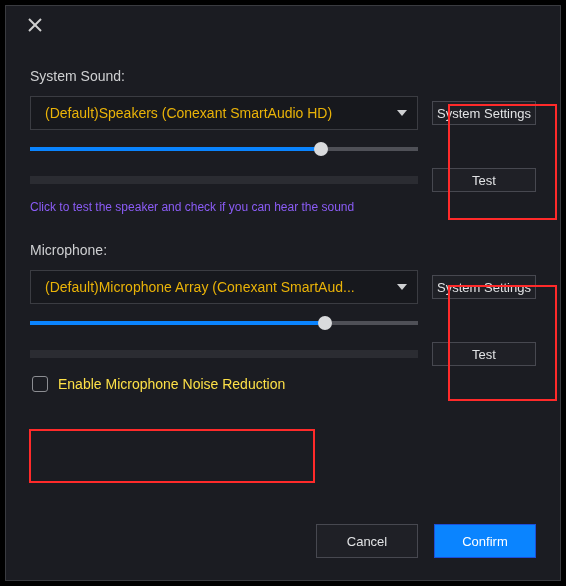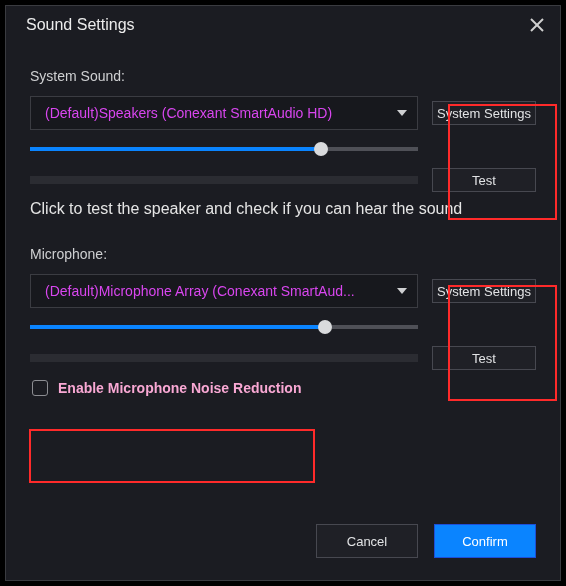--- a/index.html
+++ b/index.html
@@ -15,21 +15,21 @@
   }
   .titlebar h1 { font-size: 16px; font-weight: 400; color: #ececec; }
   .close-btn { width: 18px; height: 18px; display: flex; align-items: center; justify-content: center; cursor: pointer; }
   .close-btn svg { width: 14px; height: 14px; stroke: #d0d0d0; stroke-width: 2; }
   .content { padding: 24px 24px 0 24px; }
   .section-label { font-size: 14px; color: #cfd0d2; margin-bottom: 12px; }
   .row { display: flex; align-items: center; gap: 14px; margin-bottom: 10px; }
   .select {
     flex: 1; height: 34px; background: #17181d; border: 1px solid #3b3c42;
     display: flex; align-items: center; justify-content: space-between;
-    padding: 0 10px 0 14px; color: #d946ef; font-size: 14px; cursor: pointer;
+    padding: 0 10px 0 14px; color: #eab308; font-size: 14px; cursor: pointer;
     overflow: hidden;
   }
   .select span.opt { white-space: nowrap; overflow: hidden; text-overflow: ellipsis; }
   .chev { width: 0; height: 0; border-left: 5px solid transparent; border-right: 5px solid transparent; border-top: 6px solid #cfd0d2; flex: none; margin-left: 8px; }
   .btn {
     height: 24px; width: 104px; background: #1f2026; border: 1px solid #474850;
     color: #e2e3e5; font-size: 13px; display: flex; align-items: center; justify-content: center;
     cursor: pointer; flex: none;
   }
   .slider-row { display: flex; align-items: center; gap: 14px; margin-bottom: 10px; }
@@ -44,44 +44,43 @@
     position: absolute; left: 0; top: 50%; transform: translateY(-50%);
     height: 4px; background: #0a84ff;
   }
   .slider .thumb {
     position: absolute; top: 50%; transform: translate(-50%, -50%);
     width: 14px; height: 14px; border-radius: 50%; background: #d9dadc;
   }
   .side-btn-holder { width: 104px; flex: none; }
   .level-row { display: flex; align-items: center; gap: 14px; margin-bottom: 8px; }
   .level-bar { flex: 1; height: 8px; background: #2b2c32; }
-  .hint { font-size: 16px; color: #e5e5e5; margin-bottom: 28px; }
+  .hint { font-size: 12px; color: #8b5cf6; margin-bottom: 28px; }
   .hl-box { border: 2px solid #ff2a2a; position: absolute; pointer-events: none; }
   .hl-right-1 { left: 442px; top: 98px; width: 109px; height: 116px; }
   .hl-right-2 { left: 442px; top: 279px; width: 109px; height: 116px; }
   .hl-quality { left: 23px; top: 423px; width: 286px; height: 54px; }
   .checkbox-row { display: flex; align-items: center; gap: 10px; cursor: pointer; padding: 2px 0 0 2px;}
   .checkbox {
     width: 16px; height: 16px; border: 1.5px solid #8c8d92; border-radius: 3px; flex: none;
     background: transparent;
   }
-  .checkbox-row span { font-size: 14px; color: #f9a8d4; font-weight: bold; }
+  .checkbox-row span { font-size: 14px; color: #fde047; }
   .footer {
     position: absolute; right: 24px; bottom: 22px; display: flex; gap: 16px;
   }
   .footer .btn { width: 102px; height: 34px; }
   .btn-primary { background: #0a84ff; border: 1px solid #1d4ed8; color: #fff; }
 </style>
 </head>
 <body>
 
 <div class="dialog">
 
   <div class="titlebar">
-    <h1>Sound Settings</h1>
     <div class="close-btn">
       <svg viewBox="0 0 14 14">
           <line x1="1" y1="1" x2="13" y2="13"></line>
           <line x1="13" y1="1" x2="1" y2="13"></line>
         </svg>
     </div>
   </div>
 
   <div class="content">
 

